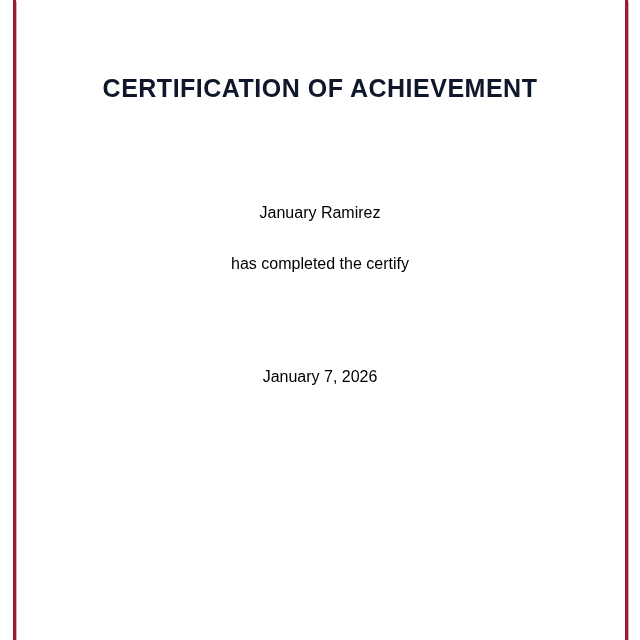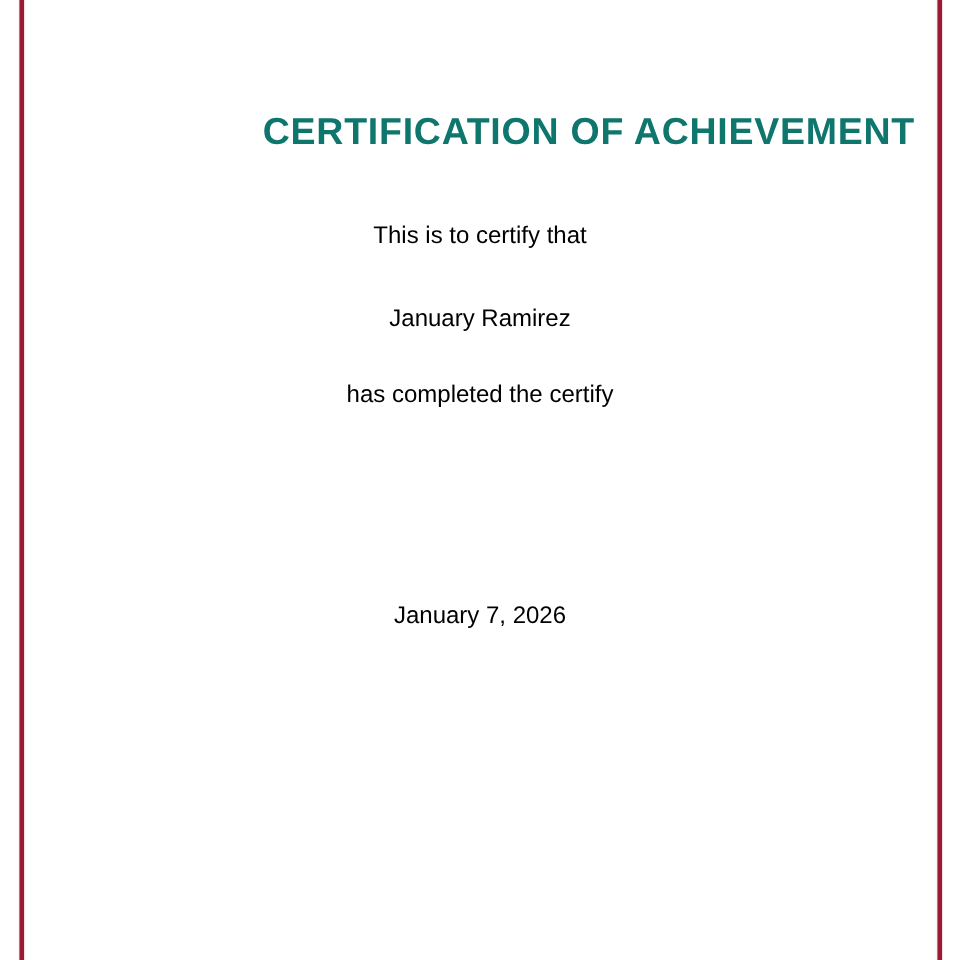--- a/index.html
+++ b/index.html
@@ -31,41 +31,39 @@
     left: 30px;
     right: 30px;
     text-align: center;
     color: #000000;
   }
   .cert-title {
     top: 74px;
     font-size: 25px;
     font-weight: bold;
     letter-spacing: 0.5px;
-    color: #0f766e;
-    text-align: right;
+    color: #0f172a;
   }
   .cert-intro      { top: 149px; font-size: 16px; }
   .cert-recipient  { top: 204px; font-size: 16px; }
   .cert-completed  { top: 255px; font-size: 16px; }
   .cert-course     { top: 313px; font-size: 16px; }
-  .cert-date       { top: 368px; font-size: 16px; margin-top: 34px; }
+  .cert-date       { top: 368px; font-size: 16px; }
 </style>
 </head>
 <body>
 
 <div class="page">
 
   <div class="border-line left"></div>
 
   <div class="border-line right"></div>
 
   <div class="line cert-title">CERTIFICATION OF ACHIEVEMENT</div>
 
-  <div class="line cert-intro">This is to certify that</div>
 
   <div class="line cert-recipient">January Ramirez</div>
 
   <div class="line cert-completed">has completed the certify</div>
 
 
   <div class="line cert-date">January 7, 2026</div>
 
 </div>
 

